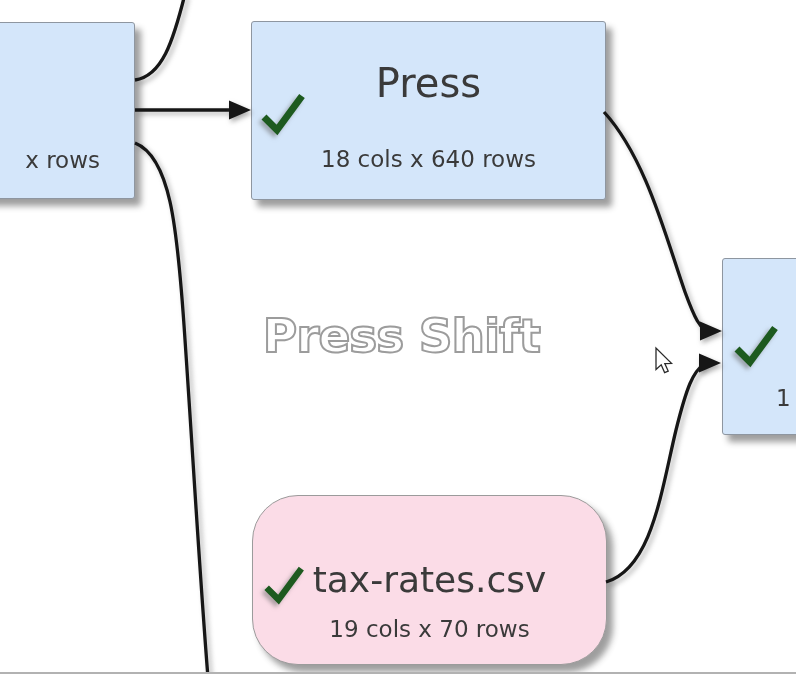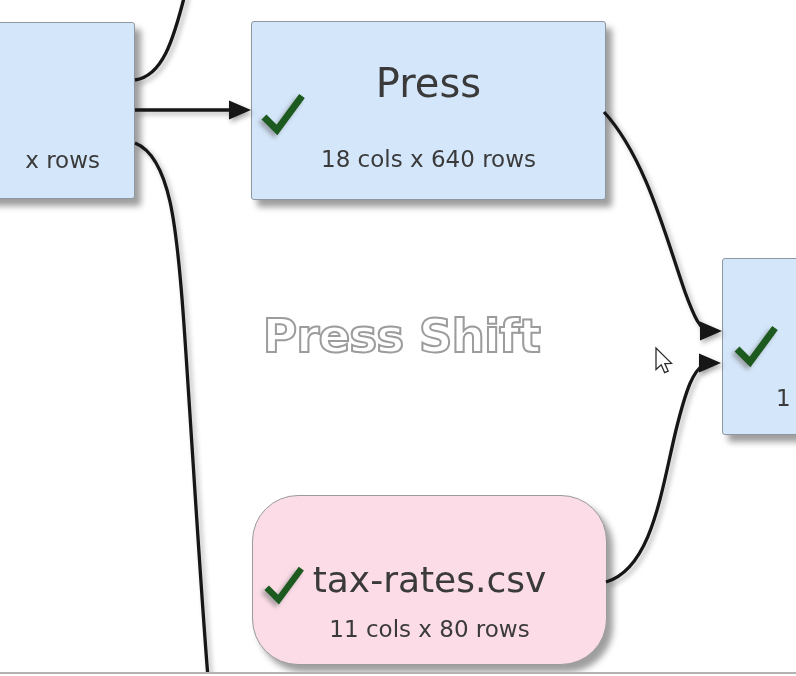--- a/index.html
+++ b/index.html
@@ -78,21 +78,21 @@
       <polyline points="4,26 17,39 42,5" fill="none" stroke="#1d5a1f" stroke-width="7"></polyline>
     </svg>
     <span class="fragment" style="left:53px; top:126px;">1</span>
   </div>
 
   <div class="node pink" style="left:252px; top:495px; width:355px; height:170px;">
     <svg class="check" style="left:10px; top:68px;" width="42" height="42" viewBox="0 0 46 46">
       <polyline points="4,26 17,39 42,5" fill="none" stroke="#1d5a1f" stroke-width="7"></polyline>
     </svg>
     <div class="title" style="top:31px; font-size:36px;margin-top:32px;">tax-rates.csv</div>
-    <div class="subtitle" style="top:120px;">11 cols x 80 rows</div>
+    <div class="subtitle" style="top:120px;">19 cols x 70 rows</div>
   </div>
 
   <svg id="wires" width="796" height="676" viewBox="0 0 796 676">
     <g fill="none" stroke="#161616" stroke-width="3.3" style="filter:drop-shadow(3px 3px 2.5px rgba(90,90,90,0.45));">
       <path class="clickable" d="M135,80 C162,76 173,42 185,-6"></path>
       <path class="clickable" d="M135,110 L235,110"></path>
       <path class="clickable" d="M135,143 C170,157 177,225 184,325 C192,440 199,565 208,678"></path>
       <path class="clickable" d="M604,112 C646,158 666,238 685,292 C696,322 700,326 705,330"></path>
       <path class="clickable" d="M606,582 C652,568 661,492 676,430 C687,386 693,372 704,364"></path>
     </g>

